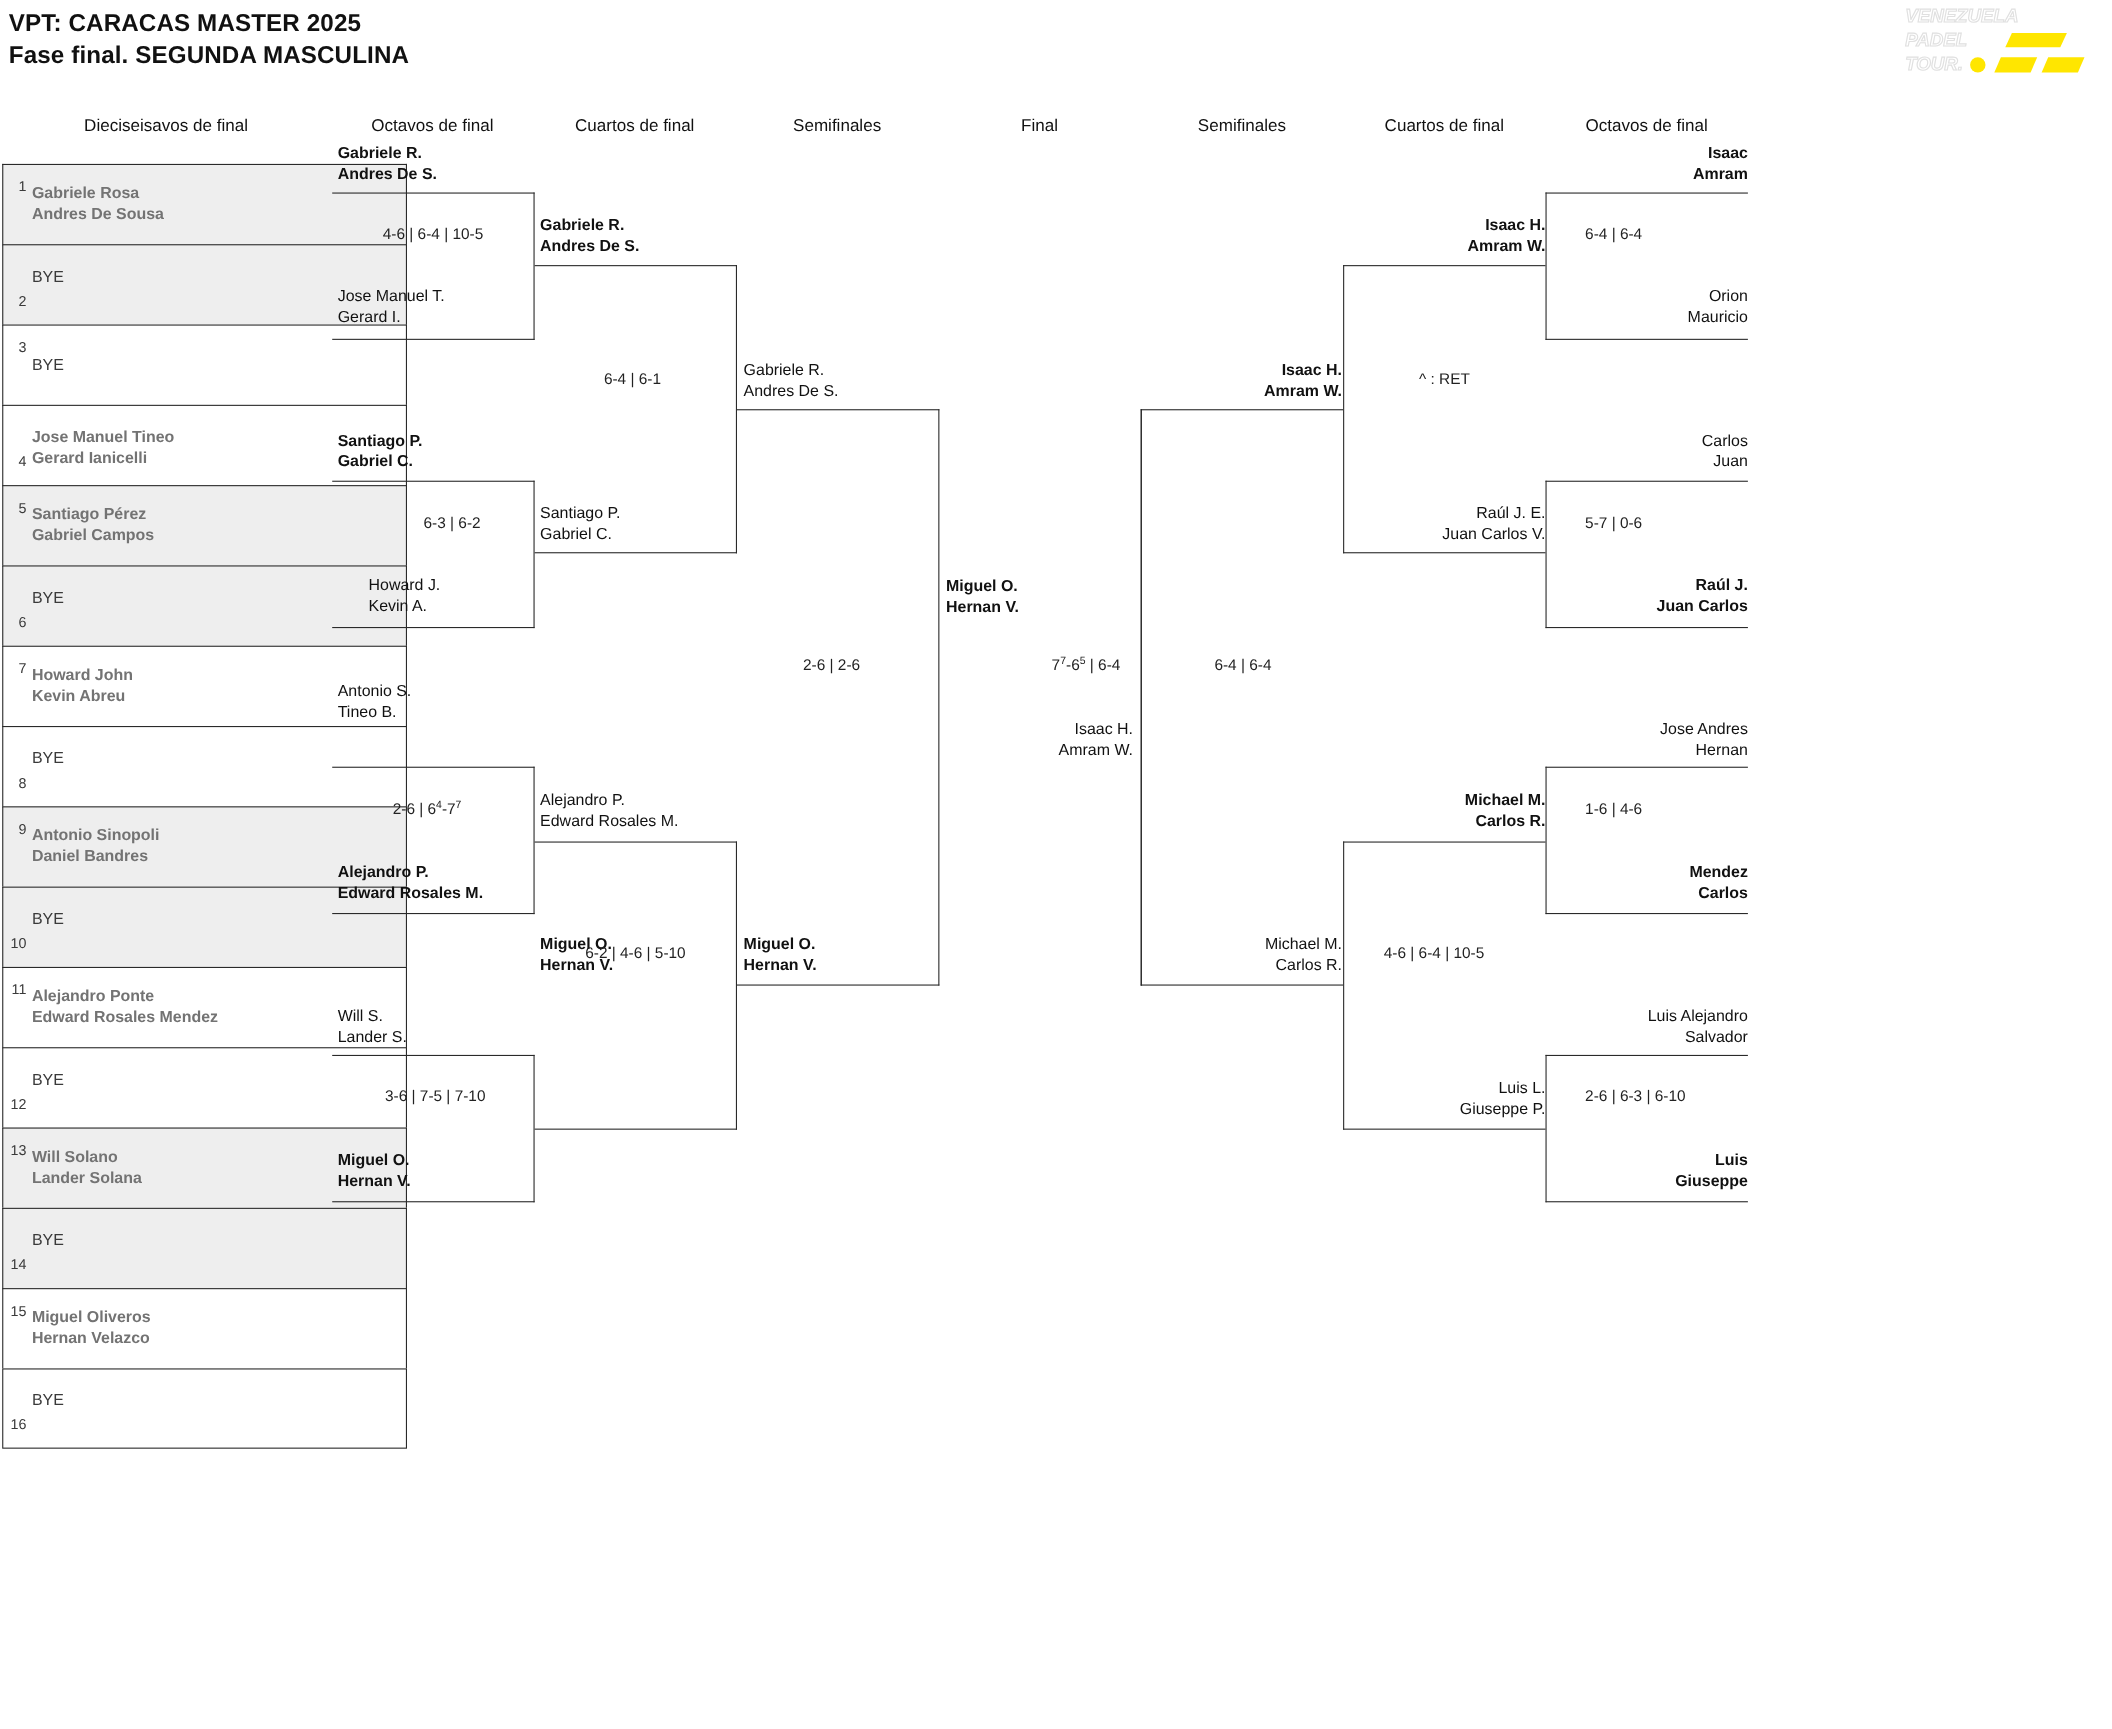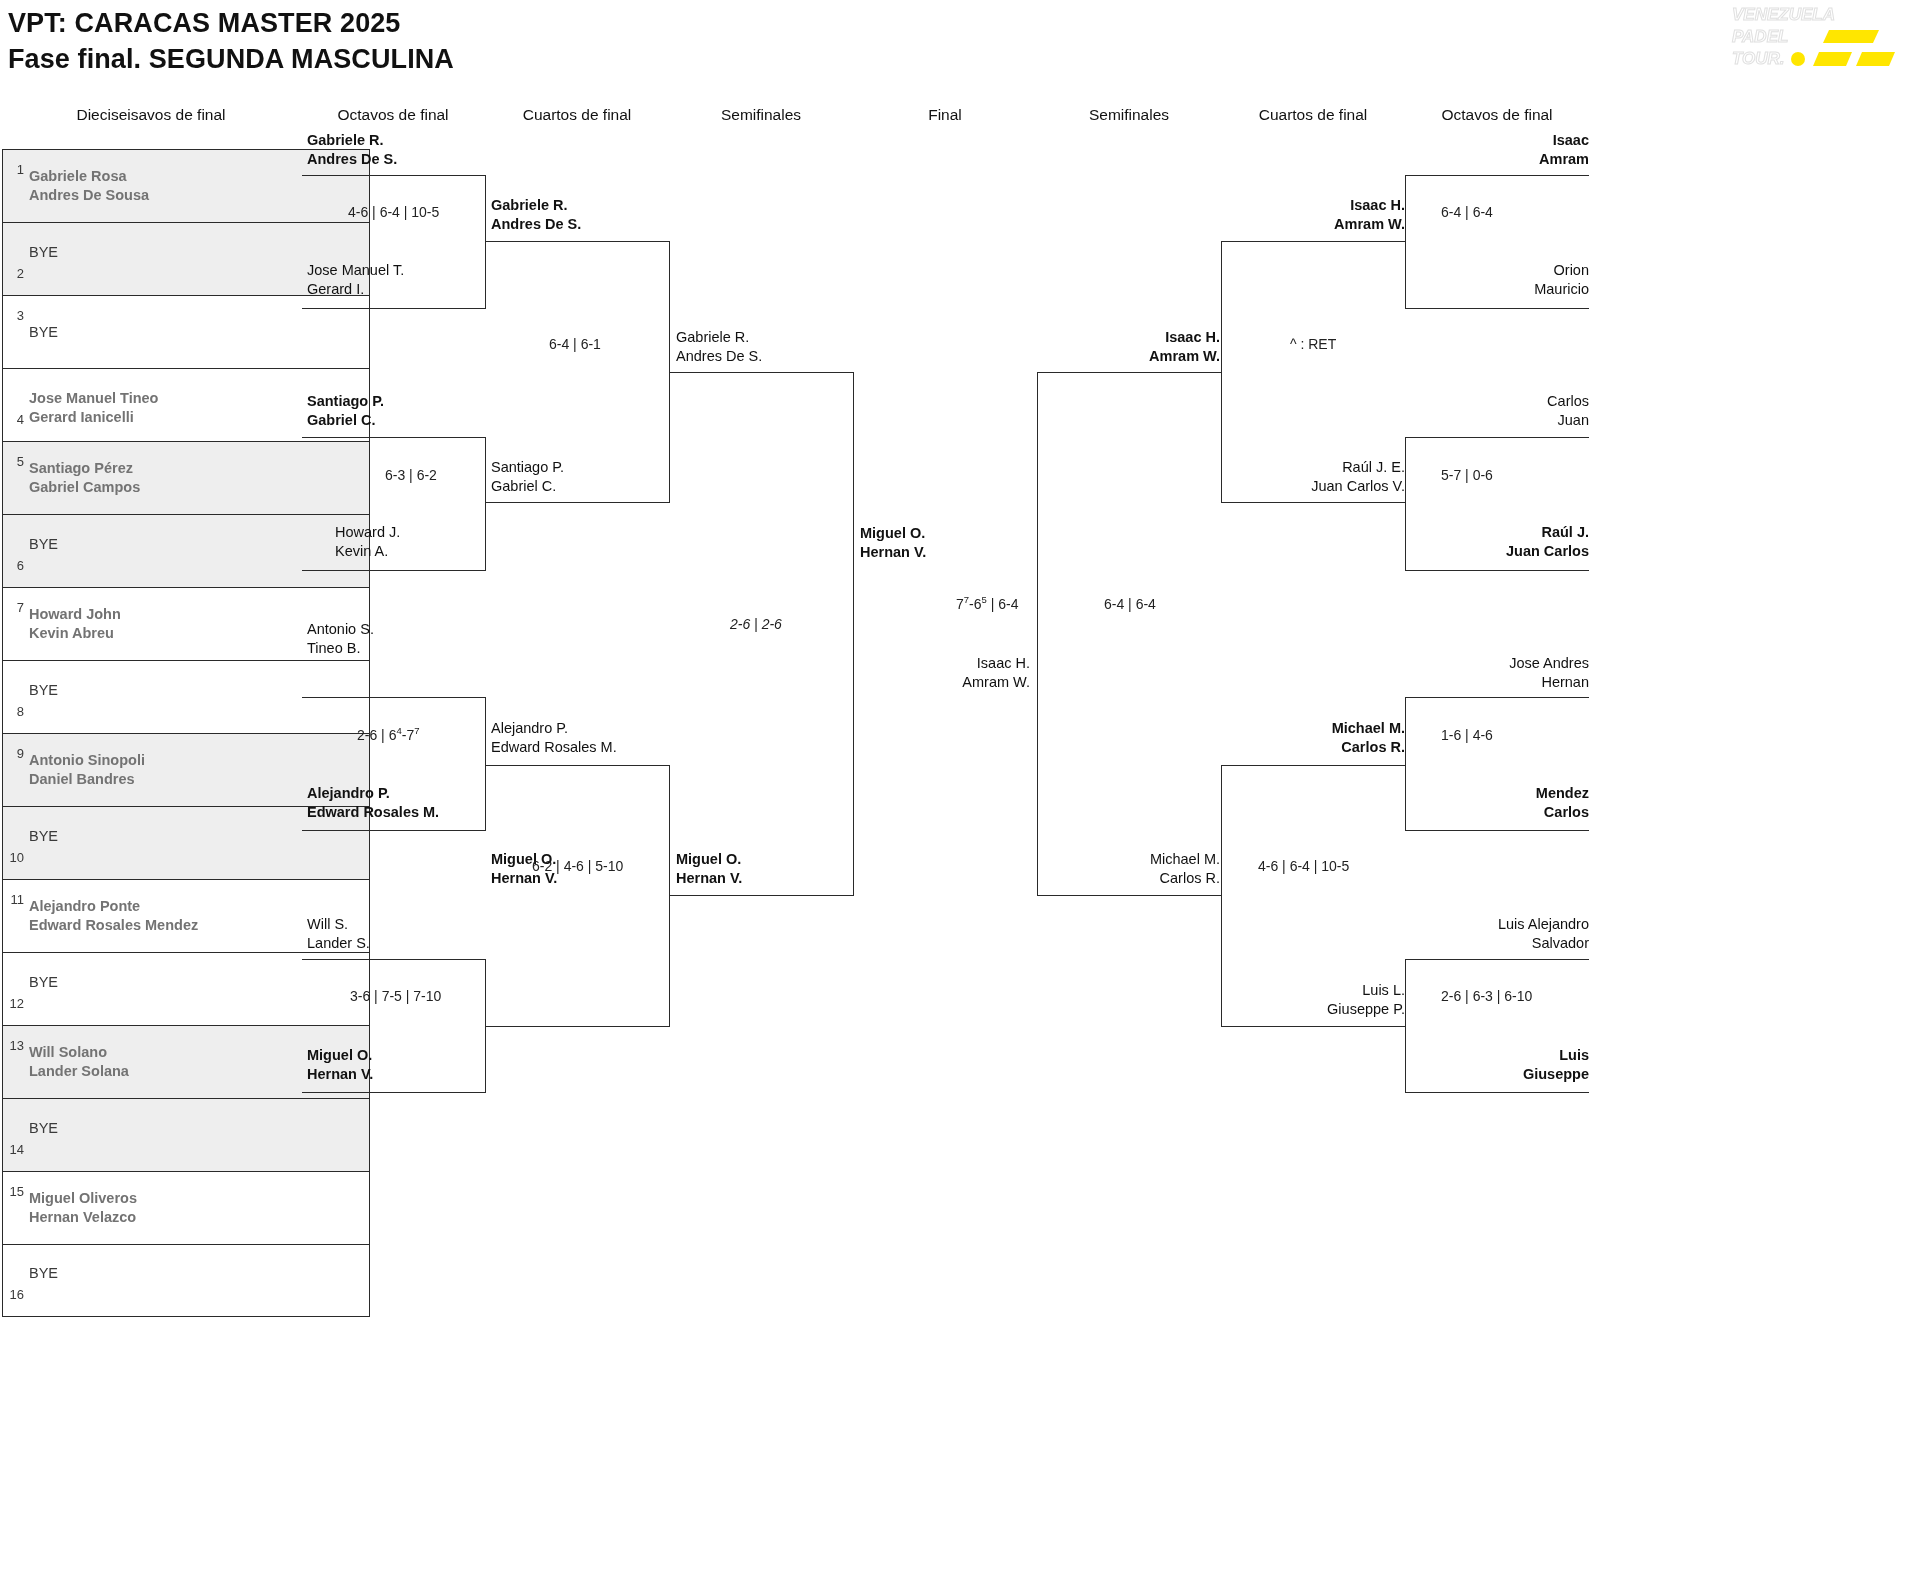--- a/index.html
+++ b/index.html
@@ -6,21 +6,21 @@
   html, body {
     width: 1920px; height: 1572px;
     background: #ffffff;
     font-family: "Liberation Sans", sans-serif;
     overflow: hidden;
   }
   #root { position: relative; width: 1920px; height: 1572px; }
 
   
   .title-block { position: absolute; left: 8px; top: 6px; }
-  .title-line { font-size: 27px; font-weight: 700; color: #111; letter-spacing: .1px; line-height: 1.32; white-space: nowrap; }
+  .title-line { font-size: 22px; font-weight: 700; color: #111; letter-spacing: .1px; line-height: 1.32; white-space: nowrap; }
 
   .logo { position: absolute; right: 14px; top: 2px; width: 190px; height: 72px; }
   .logo svg { width: 190px; height: 72px; display: block; }
 
   
   .round-head {
     position: absolute; top: 106px;
     font-size: 15.5px; font-weight: 400; color: #111;
     text-align: center; white-space: nowrap;
     transform: translateX(-50%);
@@ -213,21 +213,21 @@
   <div class="pair bold" style="left:491px; top:196px;"><span>Gabriele R.</span><br><span>Andres De S.</span></div>
   <div class="pair" style="left:491px; top:458px;"><span>Santiago P.</span><br><span>Gabriel C.</span></div>
   <div class="pair" style="left:491px; top:719px;"><span>Alejandro P.</span><br><span>Edward Rosales M.</span></div>
   <div class="pair bold" style="left:491px; top:850px;"><span>Miguel O.</span><br><span>Hernan V.</span></div>
 
   <div class="score" style="left:549px; top:336px;">6-4 | 6-1</div>
   <div class="score" style="left:532px; top:858px;">6-2 | 4-6 | 5-10</div>
 
   <div class="pair" style="left:676px; top:328px;"><span>Gabriele R.</span><br><span>Andres De S.</span></div>
   <div class="pair bold" style="left:676px; top:850px;"><span>Miguel O.</span><br><span>Hernan V.</span></div>
-  <div class="score" style="left:730px; top:616px;font-style:italic;">2-6 | 2-6</div>
+  <div class="score" style="left:730px; top:596px;">2-6 | 2-6</div>
 
   <div class="pair bold" style="left:860px; top:524px;"><span>Miguel O.</span><br><span>Hernan V.</span></div>
   <div class="pair right" style="left:880px; top:654px; width:150px;"><span>Isaac H.</span><br><span>Amram W.</span></div>
   <div class="score" style="left:956px; top:596px;">7<sup>7</sup>-6<sup>5</sup> | 6-4</div>
 
   <div class="pair bold right" style="left:1060px; top:328px; width:160px;"><span>Isaac H.</span><br><span>Amram W.</span></div>
   <div class="pair right" style="left:1060px; top:850px; width:160px;"><span>Michael M.</span><br><span>Carlos R.</span></div>
   <div class="score" style="left:1104px; top:596px;">6-4 | 6-4</div>
 
   <div class="pair bold right" style="left:1245px; top:196px; width:160px;"><span>Isaac H.</span><br><span>Amram W.</span></div>

